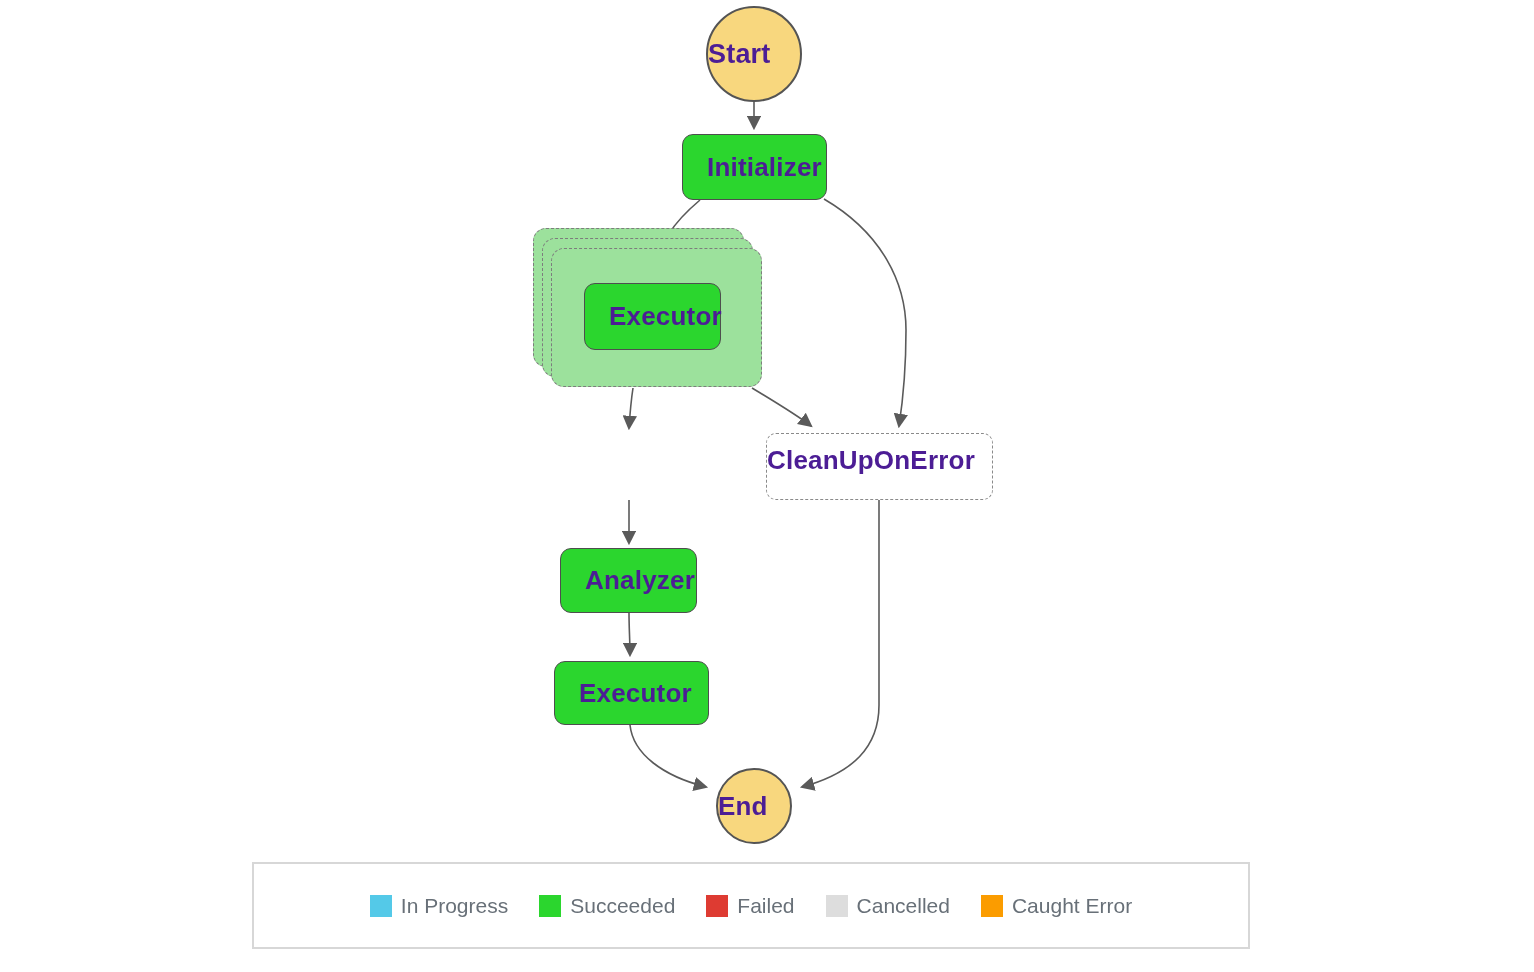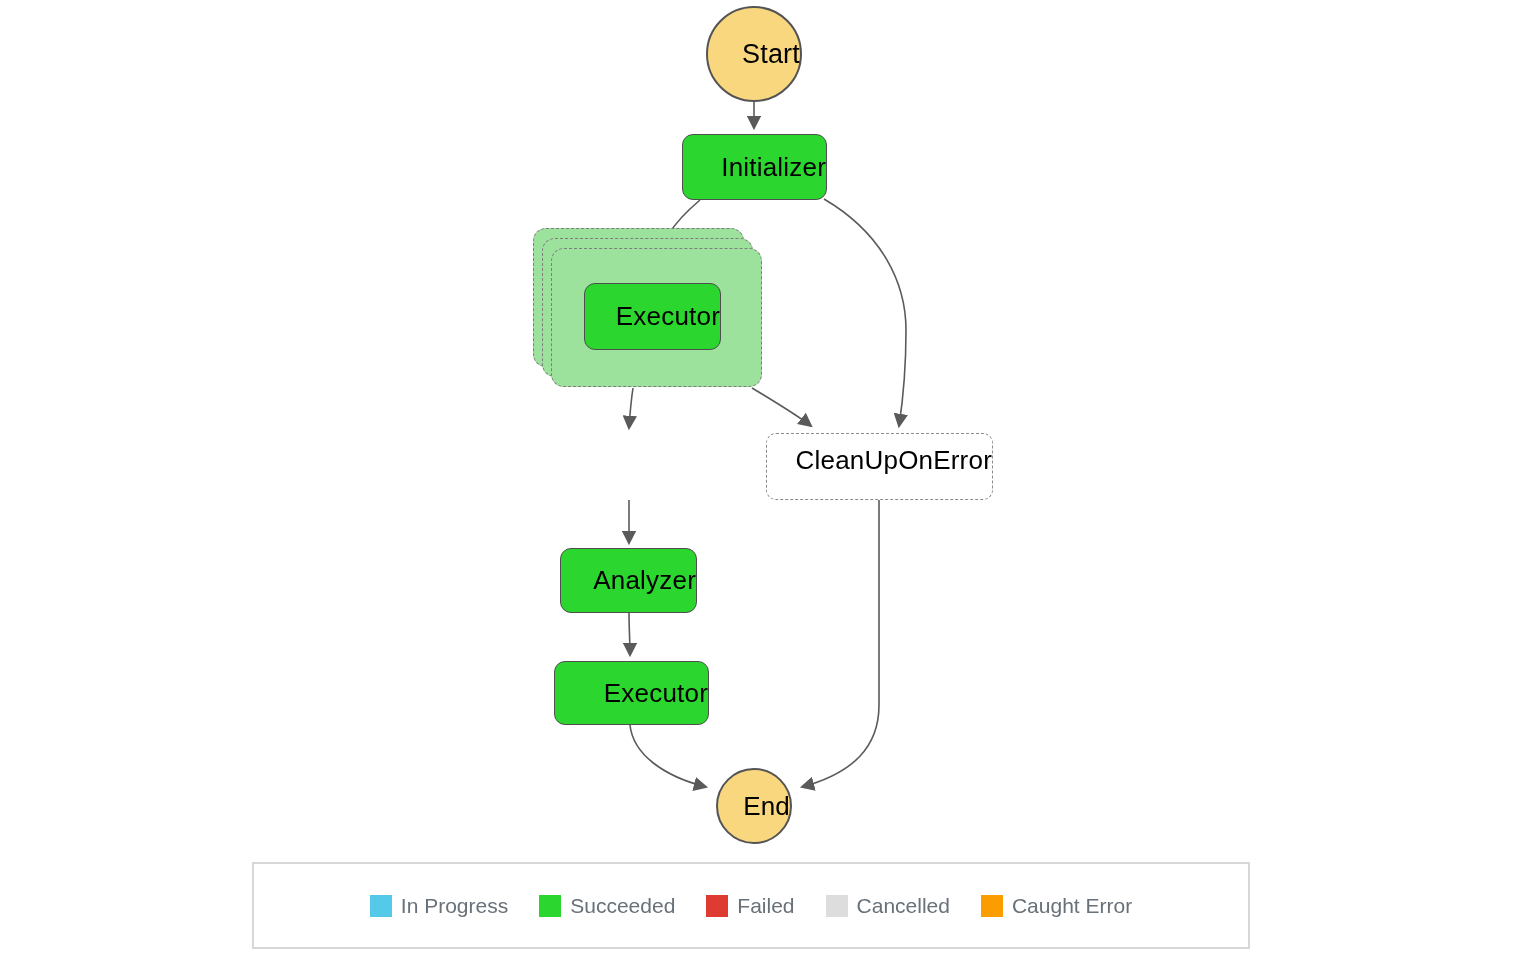--- a/index.html
+++ b/index.html
@@ -6,29 +6,30 @@
   #stage{
     position:relative;
     width:1534px;height:972px;
     background:#ffffff;
     font-family:"Liberation Sans", sans-serif;
     overflow:hidden;
   }
   #edge-layer{position:absolute;left:0;top:0;width:1534px;height:972px;}
   .node{
     position:absolute;
-    display:flex;align-items:center;justify-content:flex-end;
+    display:flex;align-items:center;justify-content:flex-start;
     box-sizing:border-box;
-    font-size:26px;font-weight:400;color:#000000;
+    font-size:26px;font-weight:700;color:#4c1d95;
     letter-spacing:0.2px;
   }
   .task{
     background:#2BD62E;
     border:1.5px solid #4e4e4e;
     border-radius:11px;
+    padding-left:24px;
   }
   .terminal{
     background:#F8D77E;
     border:2px solid #545454;
     border-radius:50%;
   }
   .map-layer{
     position:absolute;
     box-sizing:border-box;
     width:211px;height:139px;

